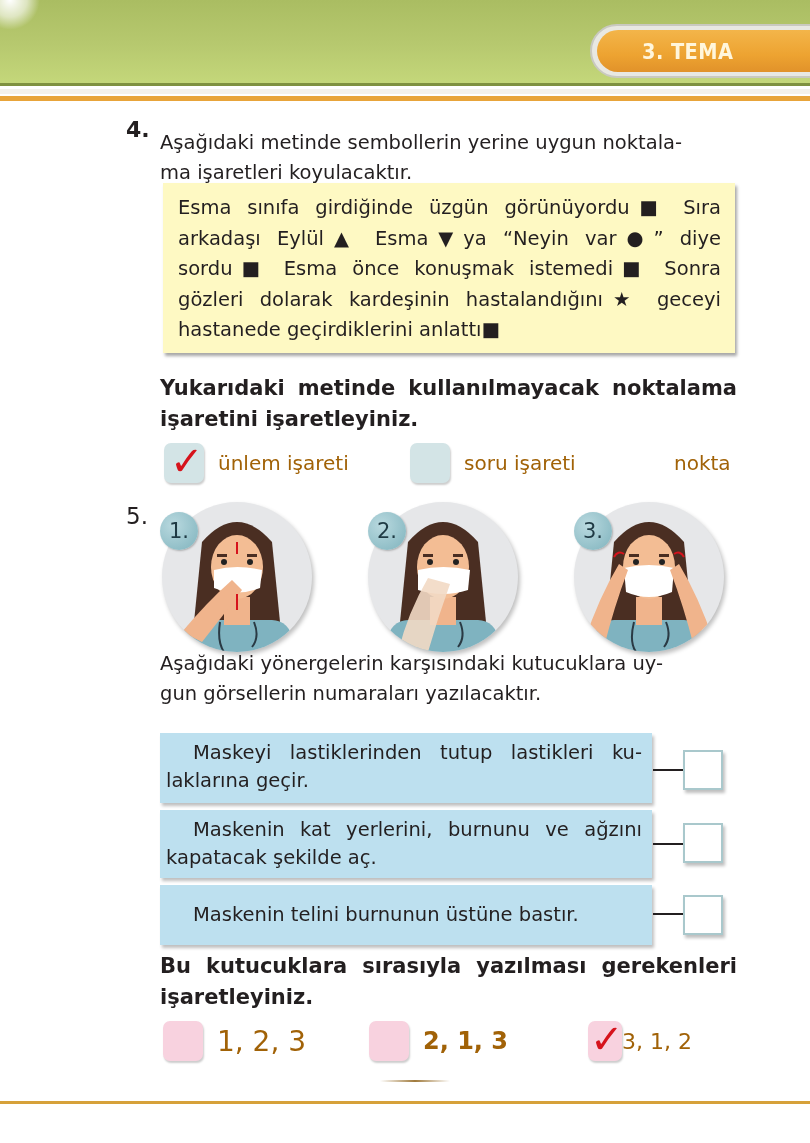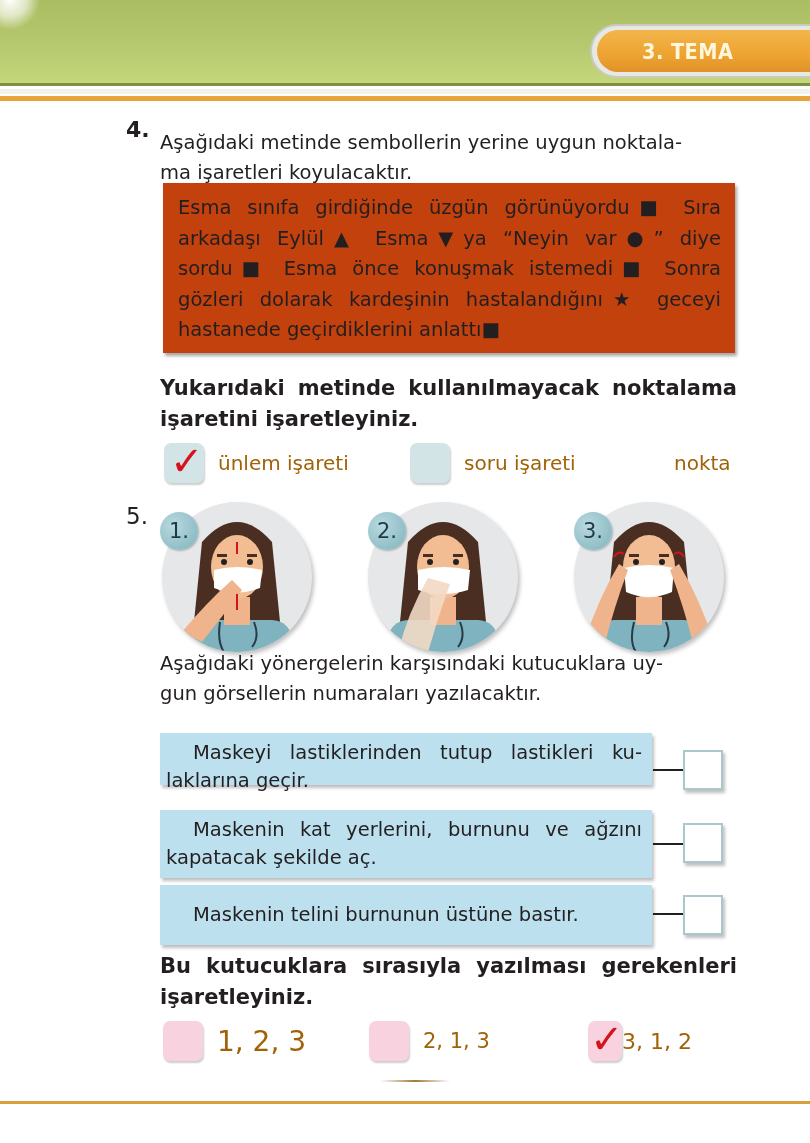--- a/index.html
+++ b/index.html
@@ -33,21 +33,21 @@
       font-family: "DejaVu Sans", sans-serif; font-weight: bold; font-size: 22px;
       color: #fff6dc; letter-spacing: 0.5px; transform: scaleX(0.88); transform-origin: left center;
     }
 
     .q-number { position: absolute; font-size: 22px; font-weight: bold; color: #231f20; }
     .q-text { position: absolute; font-size: 19.5px; line-height: 30px; color: #231f20; margin-top: 12px; }
     .bold-text { position: absolute; font-size: 21px; line-height: 31px; font-weight: bold; color: #231f20; text-align: justify; }
 
     .pink-box {
       position: absolute; left: 163px; top: 183px; width: 572px; height: 170px;
-      background: #c2410c; box-shadow: 2px 3px 3px rgba(0,0,0,0.35);
+      background: #fef9c3; box-shadow: 2px 3px 3px rgba(0,0,0,0.35);
       padding: 10px 14px 0 15px;
     }
     .pink-box p { font-size: 19.5px; line-height: 30.5px; text-align: justify; text-align-last: justify; color: #231f20; }
     .pink-box p.last { text-align-last: left; }
 
     .option { position: absolute; display: flex; align-items: center; }
     .checkbox {
       width: 40px; height: 40px; border-radius: 7px; position: relative;
       box-shadow: 1px 2px 2px rgba(0,0,0,0.2);
     }
@@ -189,21 +189,21 @@
     <path d="M92 120 Q98 135 90 145" stroke="#2a3a44" stroke-width="2" fill="none"></path>
   </svg>
 </div>
 <div class="pic-badge" style="left:574px; top:512px;">3.</div>
 
 <div class="q-text" style="left:160px; top:637px; width:580px;">
   <div>Aşağıdaki yönergelerin karşısındaki kutucuklara uy-</div>
   <div>gun görsellerin numaraları yazılacaktır.</div>
 </div>
 
-<div class="blue-box" style="top:733px; height:52px;">
+<div class="blue-box" style="top:733px; height:70px;">
   <p class="indent" style="text-align-last:justify;">Maskeyi lastiklerinden tutup lastikleri ku-</p>
   <p>laklarına geçir.</p>
 </div>
 <div class="connector" style="left:653px; top:769px;"></div>
 <div class="answer-box" style="left:683px; top:750px;"></div>
 
 <div class="blue-box" style="top:810px; height:68px;">
   <p class="indent" style="text-align-last:justify;">Maskenin kat yerlerini, burnunu ve ağzını</p>
   <p>kapatacak şekilde aç.</p>
 </div>
@@ -218,21 +218,21 @@
 
 <div class="bold-text" style="left:160px; top:951px; width:577px; text-align-last:justify;">Bu kutucuklara sırasıyla yazılması gerekenleri</div>
 <div class="bold-text" style="left:160px; top:982px; width:577px;">işaretleyiniz.</div>
 
 <div class="option" style="left:163px; top:1021px;">
   <div class="checkbox pink"></div>
   <span class="option-label" style="font-size:28px;">1, 2, 3</span>
 </div>
 <div class="option" style="left:369px; top:1021px;">
   <div class="checkbox pink"></div>
-  <span class="option-label" style="font-size:21px;">2, 1, 3</span>
+  <span class="option-label" style="font-size:24px;font-weight:bold;">2, 1, 3</span>
 </div>
 <div class="option" style="left:588px; top:1021px;">
   <div class="checkbox pink" style="width:34px;">
     <span class="checkmark" style="left:2px;">✓</span>
   </div>
   <span class="option-label" style="font-size:22px; margin-left:0;">3, 1, 2</span>
 </div>
 
 <div class="footer-smudge"></div>
 <div class="footer-line"></div>

